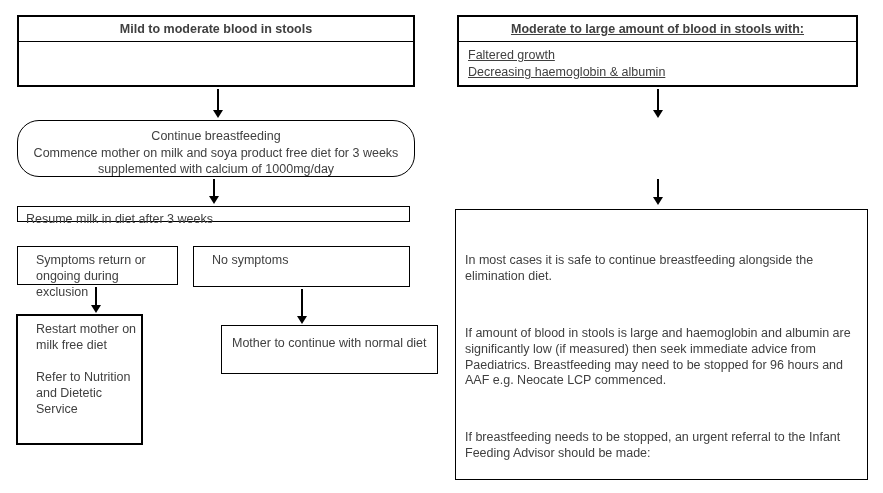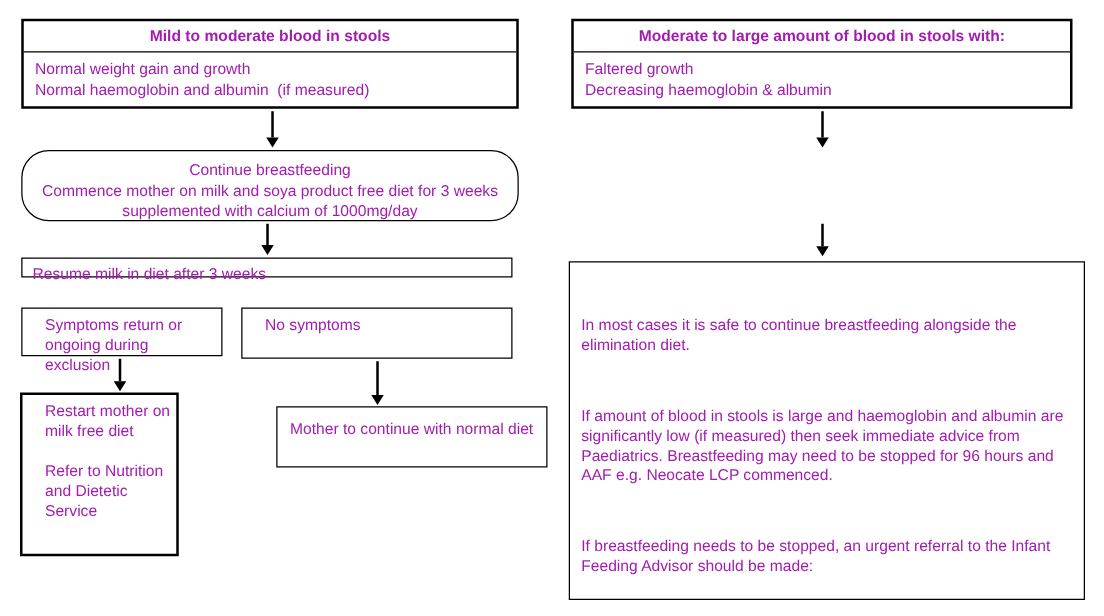--- a/index.html
+++ b/index.html
@@ -6,21 +6,21 @@
     margin: 0;
     padding: 0;
     background: #ffffff;
   }
   #canvas {
     position: relative;
     width: 883px;
     height: 493px;
     background: #ffffff;
     font-family: "Liberation Sans", sans-serif;
-    color: #a21caf;
+    color: #404040;
     overflow: hidden;
   }
   .box {
     position: absolute;
     box-sizing: border-box;
     background: #ffffff;
     border: 1px solid #000000;
     font-size: 12.5px;
     line-height: 16.5px;
     white-space: pre-wrap;
@@ -69,22 +69,20 @@
     border-top: 8px solid #000000;
   }
 </style>
 </head>
 <body>
 
 <div id="canvas">
 
   <div class="box hdr-box thick" style="left:17px; top:15px; width:398px; height:72px;">
     <div class="hdr">Mild to moderate blood in stools</div>
-    <div class="bd">Normal weight gain and growth
-Normal haemoglobin and albumin  (if measured)</div>
   </div>
 
   <div class="arrow" style="left:212px; top:89px; height:29px;">
     <div class="shaft"></div>
     <div class="head"></div>
   </div>
 
   <div class="box center-text" style="left:17px; top:120px; width:398px; height:57px;">Continue breastfeeding
 Commence mother on milk and soya product free diet for 3 weeks
 supplemented with calcium of 1000mg/day</div>
@@ -113,21 +111,21 @@
 
   <div class="box thick pad-sm" style="left:16px; top:314px; width:127px; height:131px;">Restart mother on
 milk free diet
 
 Refer to Nutrition
 and Dietetic
 Service</div>
 
   <div class="box pad-l6" style="left:193px; top:325px; width:217px; height:49px;">Mother to continue with normal diet</div>
 
-  <div class="box hdr-box thick" style="left:457px; top:15px; width:401px; height:72px;">
+  <div class="box hdr-box thick" style="left:457px; top:15px; width:401px; height:72px;text-decoration:underline;">
     <div class="hdr">Moderate to large amount of blood in stools with:</div>
     <div class="bd">Faltered growth
 Decreasing haemoglobin &amp; albumin</div>
   </div>
 
   <div class="arrow" style="left:652px; top:89px; height:29px;">
     <div class="shaft"></div>
     <div class="head"></div>
   </div>
 

